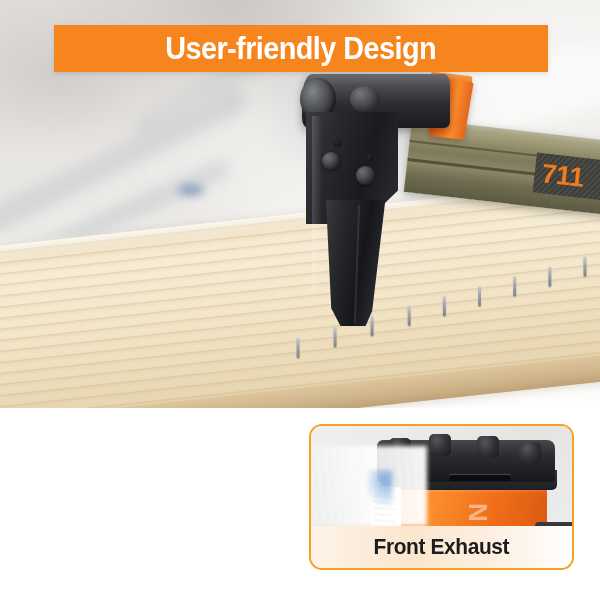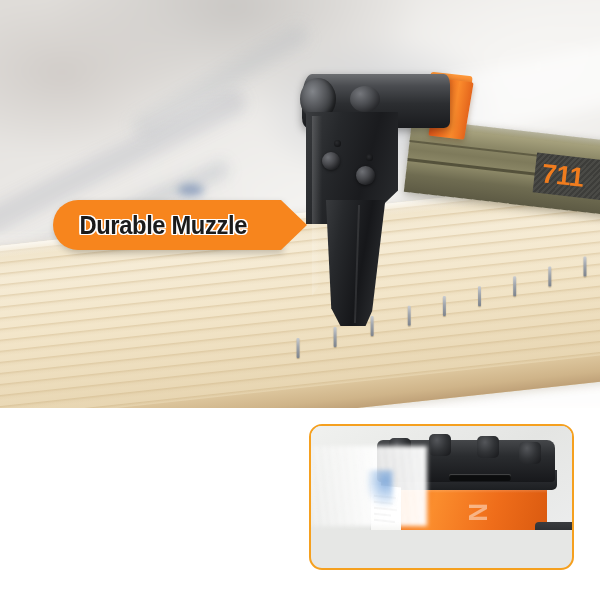--- a/index.html
+++ b/index.html
@@ -581,24 +581,24 @@
       <div class="muzzle-hilite"></div>
 
       <div id="screws-layer">
           <div class="screw" style="left: 322px; top: 152px; width: 18px; height: 18px;"></div>
           <div class="screw" style="left: 356px; top: 166px; width: 19px; height: 19px;"></div>
           <div class="screw-hole" style="left: 334px; top: 140px; width: 7px; height: 7px;"></div>
           <div class="screw-hole" style="left: 366px; top: 154px; width: 7px; height: 7px;"></div>
         </div>
     </div>
 
-
-    <div class="badge">
-      <span class="badge-text">Durable Muzzle</span>
+    <div class="banner">
+      <span class="banner-text">User-friendly Design</span>
     </div>
+
 
   </div>
 
   <div class="panels">
 
 
     <div class="panel panel-right">
       <div class="panel-photo">
         <div class="rp-bg"></div>
         <div class="rp-body"></div>
@@ -619,16 +619,19 @@
               <div class="rp-sticker-line" style="top: 10px; width: 22px;"></div>
               <div class="rp-sticker-line" style="top: 16px; width: 19px;"></div>
               <div class="rp-sticker-line" style="top: 22px; width: 23px;"></div>
               <div class="rp-sticker-line" style="top: 28px; width: 17px;"></div>
               <div class="rp-sticker-line" style="top: 34px; width: 21px;"></div>
             </div>
         </div>
         <div class="rp-spray"></div>
         <div class="rp-spray-blue"></div>
       </div>
+      <div class="panel-caption caption-right">
+        <span class="caption-text">Front Exhaust</span>
+      </div>
     </div>
 
   </div>
 </div>
 
 </body></html>

